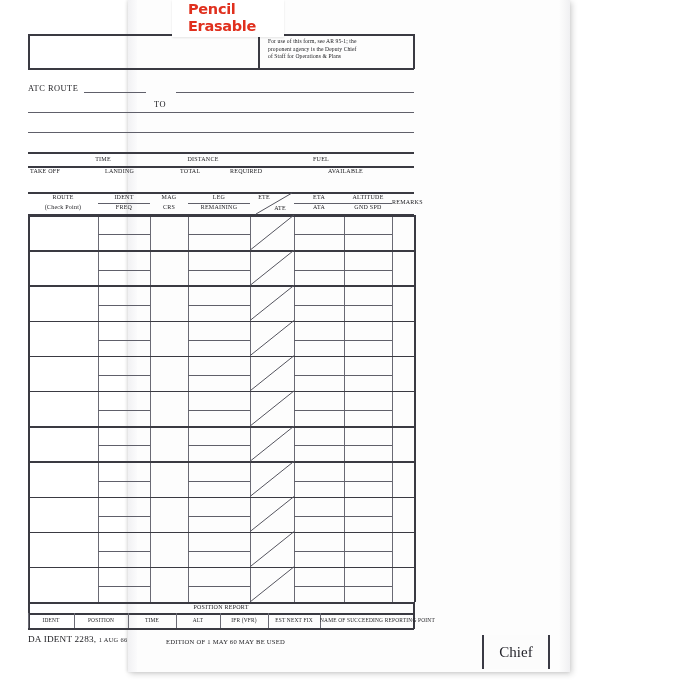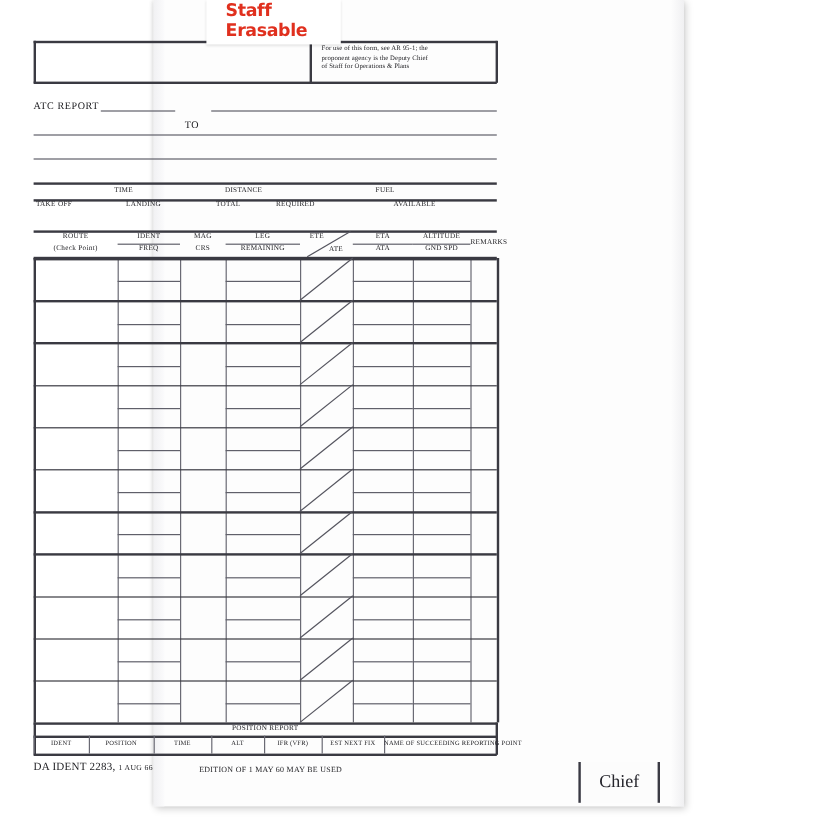--- a/index.html
+++ b/index.html
@@ -93,40 +93,40 @@
 
   
   #diag{position:absolute;left:0;top:0;width:410px;height:672px;pointer-events:none;}
 </style>
 </head>
 <body>
 
 <div id="paper"></div>
 
 <div id="sticker" style="color: rgb(224, 48, 30);">
-  <div>Staff</div>
+  <div>Pencil</div>
   <div>Erasable</div>
 </div>
 
 <div class="form">
 
   <div class="hline" style="left:12px;top:34px;width:386px;"></div>
   <div class="hline" style="left:12px;top:68px;width:386px;"></div>
   <div class="vline" style="left:12px;top:34px;height:35px;"></div>
   <div class="vline" style="left:242px;top:34px;height:35px;"></div>
   <div class="vline" style="left:397px;top:34px;height:35px;"></div>
 
 
   <div class="blk footnote" style="left:252px;top:38px;width:142px;">
     <div>For use of this form, see AR 95-1; the</div>
     <div>proponent agency is the Deputy Chief</div>
     <div>of Staff for Operations &amp; Plans</div>
   </div>
 
-  <div class="blk atc" style="left:12px;top:84px;">ATC REPORT</div>
+  <div class="blk atc" style="left:12px;top:84px;">ATC ROUTE</div>
   <div class="hline thin" style="left:68px;top:92px;width:62px;"></div>
   <div class="blk atc" style="left:138px;top:100px;">TO</div>
   <div class="hline thin" style="left:160px;top:92px;width:238px;"></div>
   <div class="hline thin" style="left:12px;top:112px;width:386px;"></div>
   <div class="hline thin" style="left:12px;top:132px;width:386px;"></div>
 
   <div class="hline" style="left:12px;top:152px;width:386px;"></div>
   <div class="hline" style="left:12px;top:166px;width:386px;"></div>
 
   <div class="blk lblc" style="left:12px;top:156px;width:150px;">TIME</div>

